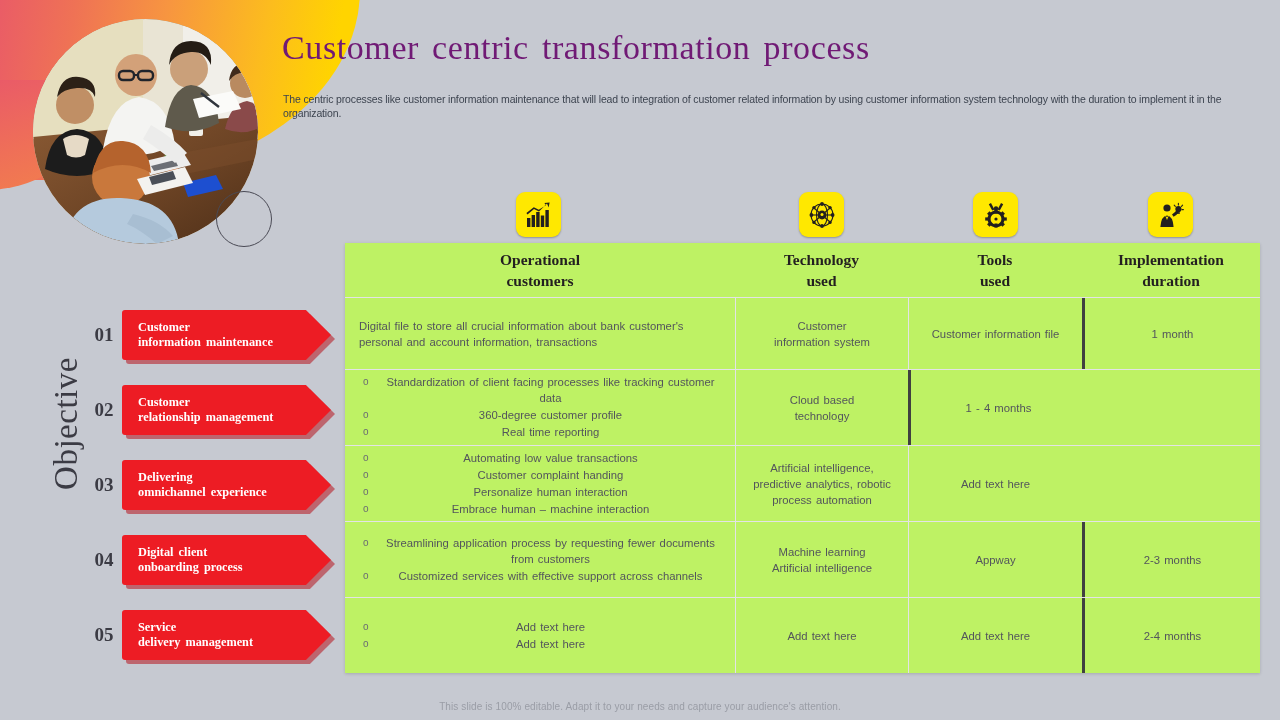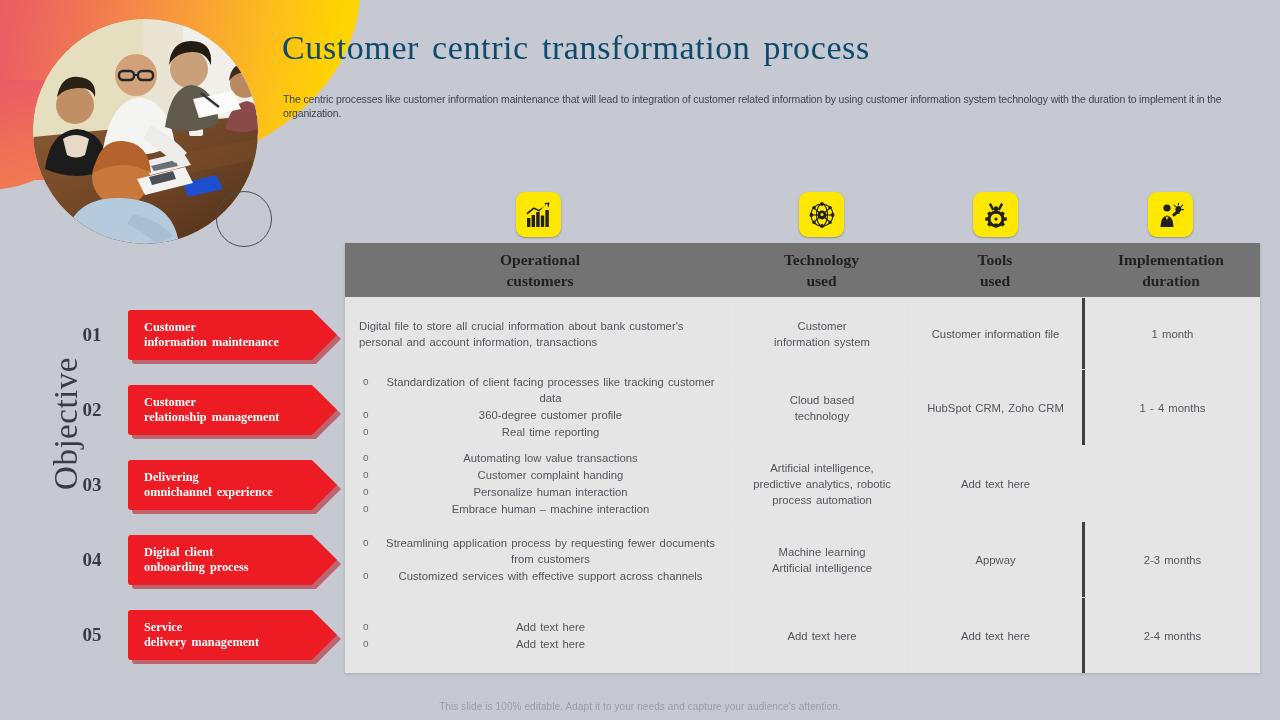--- a/index.html
+++ b/index.html
@@ -56,21 +56,21 @@
   }
 
   
   .title {
     position: absolute;
     left: 282px; top: 29px;
     width: 960px;
     font-family: "Liberation Serif", serif;
     font-size: 34px;
     letter-spacing: 0.6px;
-    color: #0c4a6e;
+    color: #701a75;
     word-spacing: 4px;
     white-space: nowrap;
   }
   .subtitle {
     position: absolute;
     left: 283px; top: 92px;
     width: 962px;
     font-size: 10.5px;
     line-height: 14px;
     color: #3d4450;
@@ -87,25 +87,24 @@
     transform-origin: center center;
     font-family: "Liberation Serif", serif;
     font-size: 33px;
     color: #3b3b44;
     letter-spacing: 0.5px;
   }
 
   
   .step {
     position: absolute;
-    left: 74px;
+    left: 86px;
     height: 56px;
     display: flex;
     align-items: center;
-    gap: 18px;
   }
   .step-num {
     width: 36px;
     font-family: "Liberation Serif", serif;
     font-weight: bold;
     font-size: 19px;
     color: #3b3b44;
     text-align: center;
   }
   .arrow-wrap { position: relative; width: 213px; height: 50px; }
@@ -156,39 +155,39 @@
   
   .table {
     position: absolute;
     left: 345px; top: 243px;
     width: 915px;
     background: #ffffff;
     box-shadow: 0 1px 3px rgba(0,0,0,.16);
   }
   .thead {
     display: flex;
-    background: #737373;
+    background: #bef264;
     height: 54px;
     align-items: center;
   }
   .thead > div {
     display: flex;
     align-items: center;
     justify-content: center;
     text-align: center;
     font-family: "Liberation Serif", serif;
     font-weight: bold;
     font-size: 15.5px;
     line-height: 21px;
     color: #231f20;
   }
   .trow {
     display: flex;
     border-top: 1px solid #e3e3e6;
-    background: #e5e5e5;
+    background: #bef264;
   }
   .trow:first-of-type { border-top: none; }
   .c1 { width: 390px; box-sizing: border-box; }
   .c2 { width: 173px; box-sizing: border-box; border-left: 1px solid #e3e3e6; }
   .c3 { width: 174px; box-sizing: border-box; border-left: 1px solid #e3e3e6; }
   .c4 { width: 178px; box-sizing: border-box; border-left: 3px solid #404040; }
 
   .thead .c1, .thead .c2, .thead .c3, .thead .c4 { border-left: none; }
 
   .cell-body {
@@ -487,21 +486,20 @@
     <div class="trow" style="height:75px">
       <div class="c1 cell-body">
         <ul class="bullets">
           <li>Standardization  of client facing processes like tracking customer data</li>
           <li>360-degree  customer  profile</li>
           <li>Real time reporting</li>
         </ul>
       </div>
       <div class="c2 cell-body cell-center para">Cloud based
 technology</div>
-      <div class="c3 cell-body cell-center para">HubSpot CRM, Zoho  CRM</div>
       <div class="c4 cell-body cell-center para">1 - 4 months</div>
     </div>
 
     <div class="trow" style="height:75px">
       <div class="c1 cell-body">
         <ul class="bullets">
           <li>Automating low value  transactions</li>
           <li>Customer complaint handing</li>
           <li>Personalize  human  interaction</li>
           <li>Embrace human – machine interaction</li>

